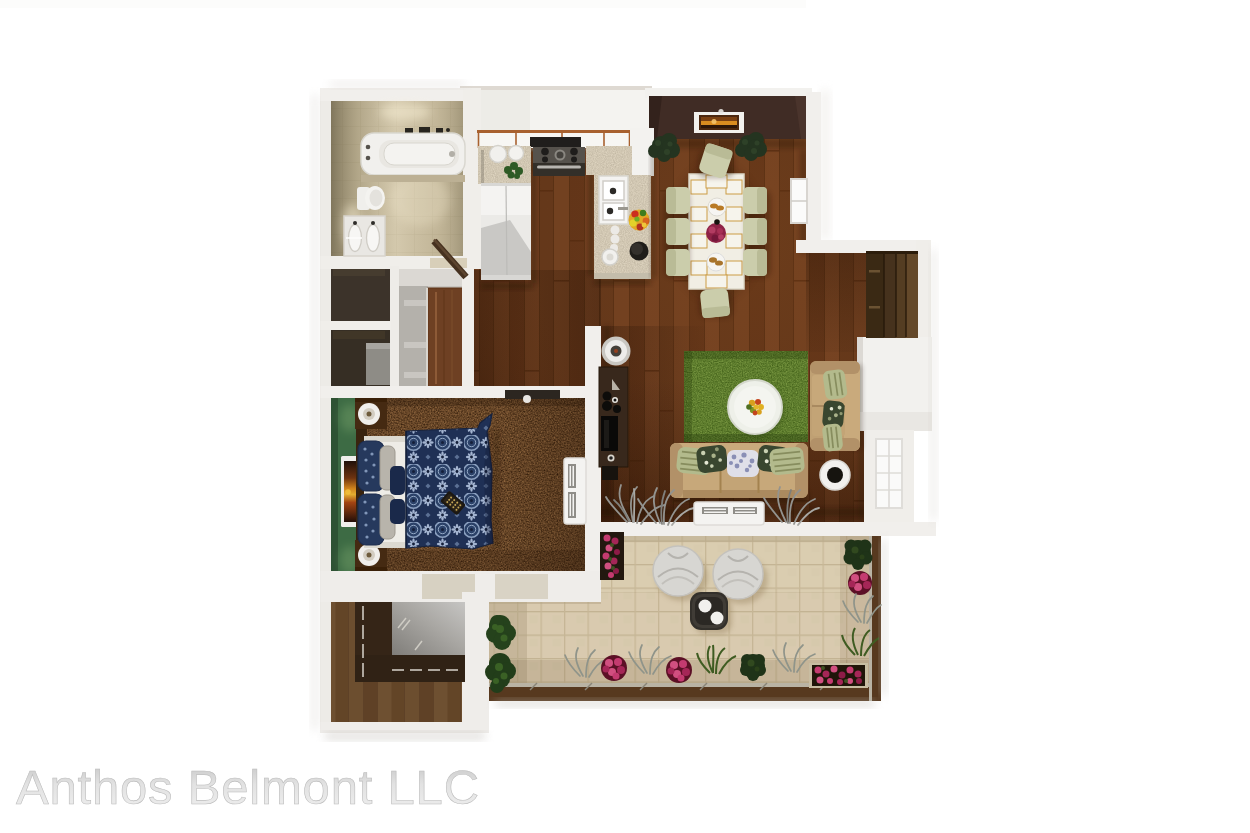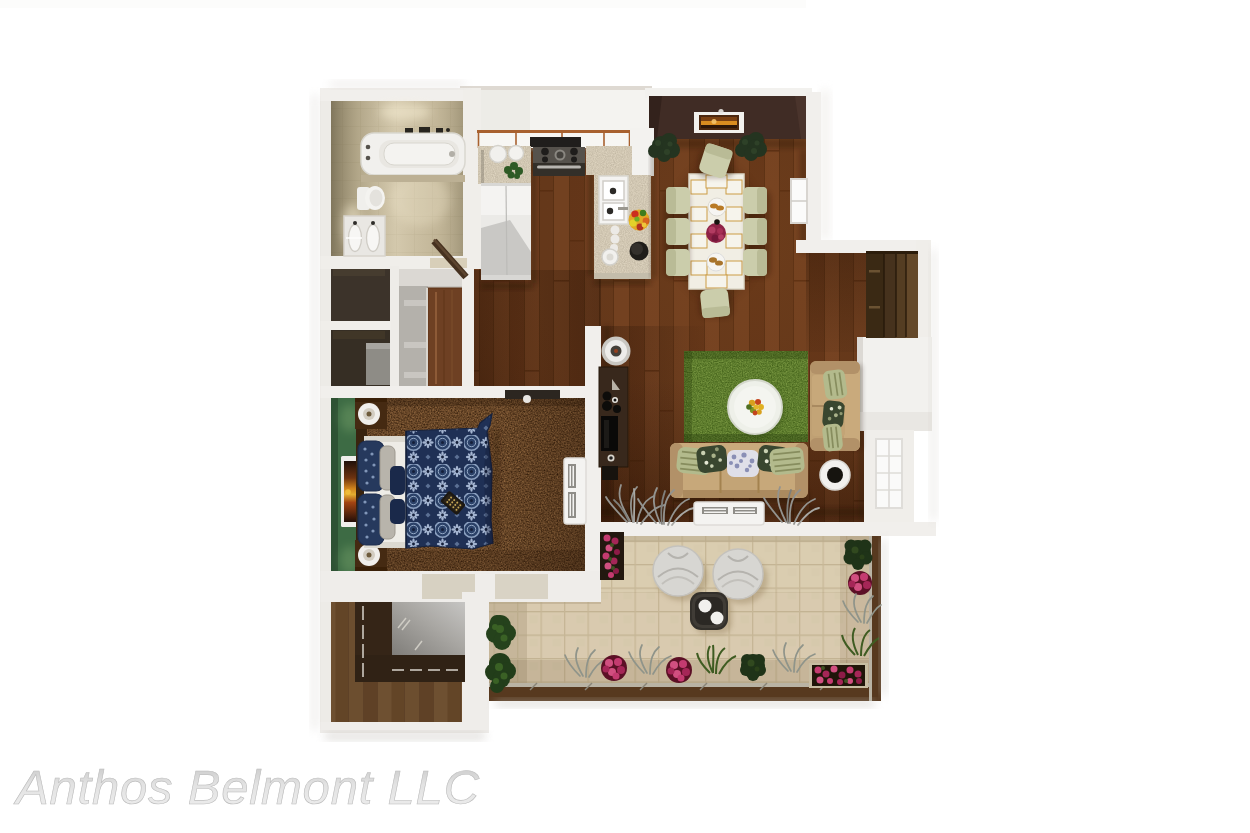--- a/index.html
+++ b/index.html
@@ -1,16 +1,16 @@
 <!DOCTYPE html>
 <html><head>
 <meta charset="utf-8">
 <style>
   html,body{margin:0;padding:0;background:#ffffff;}
-  #stage{position:relative;width:1250px;height:833px;overflow:hidden;background:#ffffff;font-style:italic;}
+  #stage{position:relative;width:1250px;height:833px;overflow:hidden;background:#ffffff;}
   svg{display:block;}
 </style>
 </head>
 <body>
 <div id="stage">
 <svg width="1250" height="833" viewBox="0 0 1250 833" xmlns="http://www.w3.org/2000/svg">
 <defs>
 
   <pattern id="wood" width="60" height="220" patternUnits="userSpaceOnUse">
     <rect width="60" height="220" fill="#70401f"></rect>

